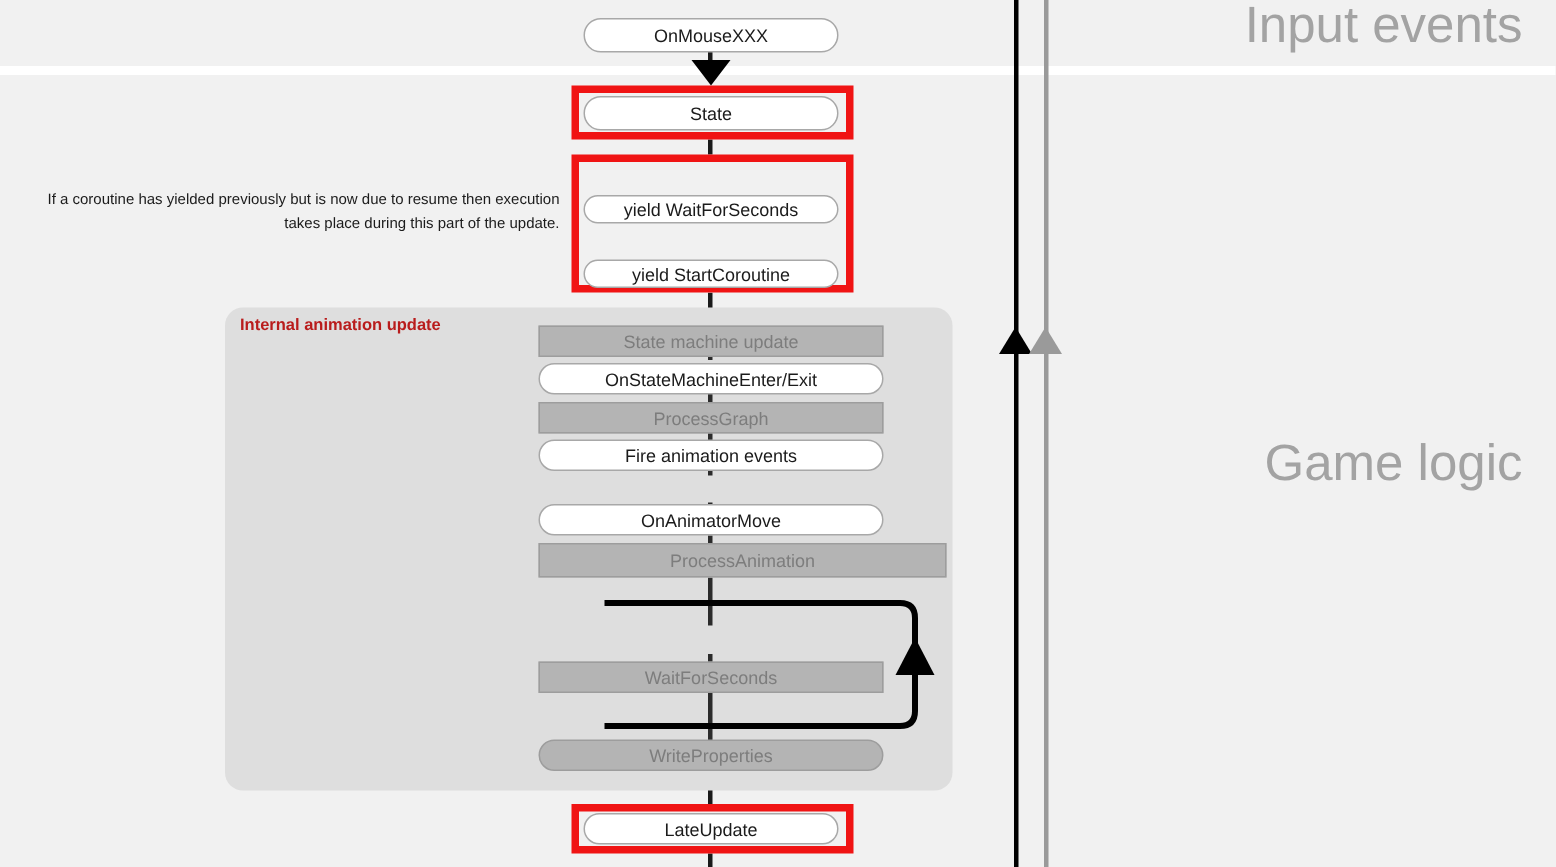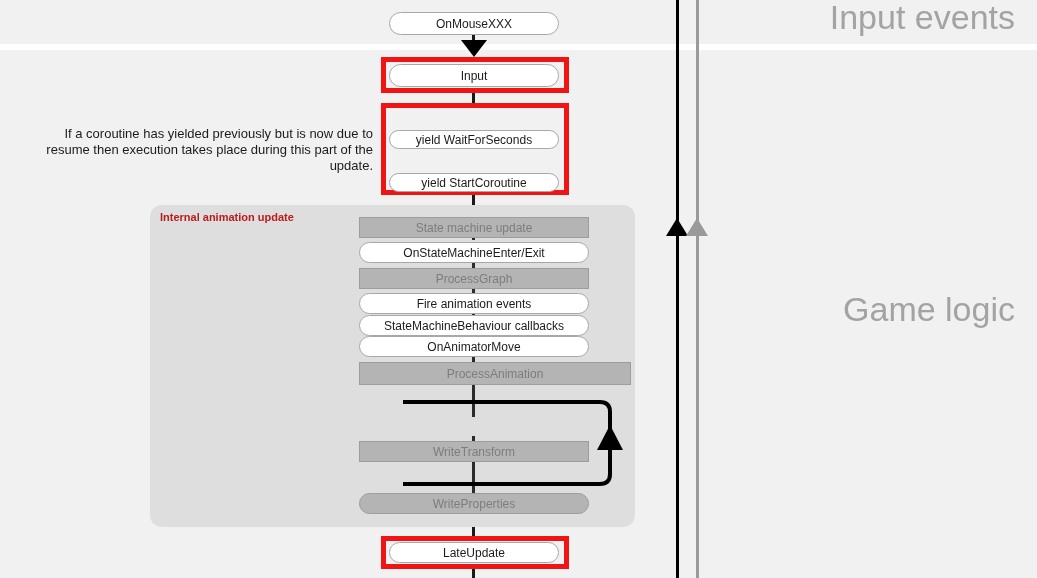--- a/index.html
+++ b/index.html
@@ -57,21 +57,21 @@
   }
   .node.grey.pill{border-radius:14px;text-align:right;}
 
   
   .redbox{position:absolute;box-sizing:border-box;border:5px solid #f01414;
     background:#f1f1f1;z-index:4;}
 
   
   #annotation{
     position:absolute;left:28px;top:126px;width:345px;
-    text-align:right;font-size:13px;line-height:16px;color:#1b1b1b;
+    text-align:right;font-size:10px;line-height:16px;color:#1b1b1b;
   }
 
   
   #anim-panel{
     position:absolute;left:150px;top:205px;width:485px;height:322px;
     background:#dedede;border-radius:12px;z-index:2;
   }
   #anim-panel-title{
     position:absolute;left:160px;top:211px;font-size:11px;font-weight:bold;
     color:#b91c1c;z-index:3;
@@ -109,44 +109,43 @@
   <div class="stub" style="top:357px;height:10px;"></div>
   <div class="stub" style="top:385px;height:32px;"></div>
   <div class="stub" style="top:436px;height:6px;"></div>
   <div class="stub" style="top:462px;height:33px;"></div>
 
   <div id="main-arrow"></div>
 
   <div class="node white" style="left:389px;top:12px;width:170px;height:23px;">OnMouseXXX</div>
 
   <div class="redbox" style="left:381px;top:57px;width:188px;height:36px;"></div>
-  <div class="node white" style="left:389px;top:64px;width:170px;height:23px;">Input</div>
+  <div class="node white" style="left:389px;top:64px;width:170px;height:23px;">State</div>
 
   <div class="redbox" style="left:381px;top:103px;width:188px;height:92px;"></div>
   <div class="node white" style="left:389px;top:130px;width:170px;height:19px;">yield WaitForSeconds</div>
   <div class="node white" style="left:389px;top:173px;width:170px;height:19px;">yield StartCoroutine</div>
 
   <div id="annotation">If a coroutine has yielded previously but is now due to resume then execution takes place during this part of the update.</div>
 
   <div class="node white" style="left:359px;top:242px;width:230px;height:21px;">OnStateMachineEnter/Exit</div>
 
   <div class="node grey" style="left:359px;top:217px;width:230px;height:21px;">State machine update</div>
 
   <div class="node grey" style="left:359px;top:268px;width:230px;height:21px;">ProcessGraph</div>
 
   <div class="node white" style="left:359px;top:293px;width:230px;height:21px;">Fire animation events</div>
 
-  <div class="node white" style="left:359px;top:315px;width:230px;height:21px;">StateMachineBehaviour callbacks</div>
 
   <div class="node white" style="left:359px;top:336px;width:230px;height:21px;">OnAnimatorMove</div>
 
   <div class="node grey" style="left:359px;top:362px;width:272px;height:23px;text-align:center;">ProcessAnimation</div>
 
 
-  <div class="node grey" style="left:359px;top:441px;width:230px;height:21px;">WriteTransform</div>
+  <div class="node grey" style="left:359px;top:441px;width:230px;height:21px;">WaitForSeconds</div>
 
   <div class="node grey pill" style="left:359px;top:493px;width:230px;height:21px;">WriteProperties</div>
 
   <svg id="ik-loop" viewBox="0 0 230 90" xmlns="http://www.w3.org/2000/svg">
     <path d="M 8 4 L 205 4 Q 215 4 215 14 L 215 76 Q 215 86 205 86 L 8 86" fill="none" stroke="#000000" stroke-width="4"></path>
     <polygon points="215,27 228,52 202,52" fill="#000000"></polygon>
   </svg>
 
   <div class="redbox" style="left:381px;top:536px;width:188px;height:33px;"></div>
   <div class="node white" style="left:389px;top:542px;width:170px;height:21px;">LateUpdate</div>

